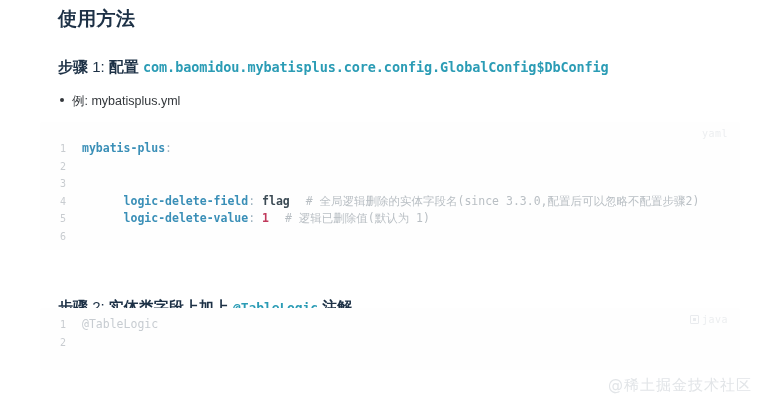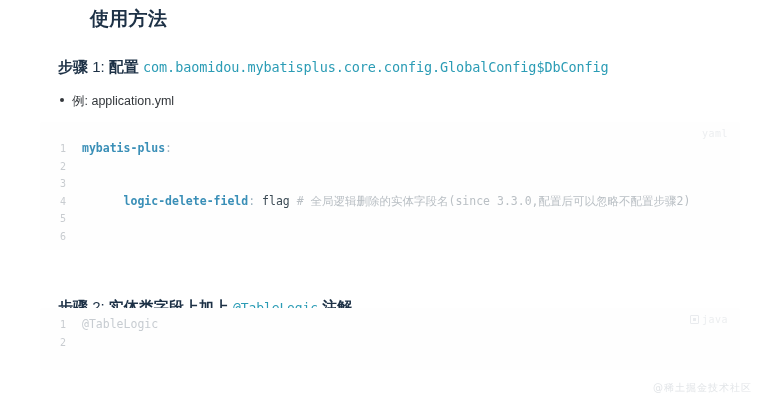--- a/index.html
+++ b/index.html
@@ -27,21 +27,20 @@
   .h1 {
     position: absolute;
     left: 58px;
     top: 6px;
     font-size: 19px;
     font-weight: bold;
     color: #1d3146;
     letter-spacing: 0.3px;
     line-height: 26px;
     white-space: nowrap;
-    margin-left: 32px;
   }
 
   .h2 {
     position: absolute;
     left: 58px;
     font-size: 15px;
     font-weight: bold;
     color: #1d3146;
     line-height: 22px;
     white-space: nowrap;
@@ -51,21 +50,21 @@
 
   .h2 .num {
     font-weight: normal;
     color: #1d3146;
   }
 
   .inline-code {
     font-family: "DejaVu Sans Mono", "Liberation Mono", monospace;
     color: #2b9cb5;
     font-size: 13.5px;
-    font-weight: normal;
+    font-weight: bold;
     letter-spacing: -0.1px;
   }
   .inline-code.small {
     font-size: 13px;
   }
 
   
   .bullet-row {
     position: absolute;
     left: 60px;
@@ -162,54 +161,54 @@
     font-size: 10px;
     padding-right: 16px;
     user-select: none;
   }
   .code-text {
     white-space: pre;
     color: #37474f;
   }
   .t-key2  { color: #3a8fb7; font-weight: bold; margin-top: 14px; }
   .t-punc  { color: #9fb4c0; }
-  .t-val   { color: #3b4a54; font-weight: normal; }
+  .t-val   { color: #3b4a54; font-weight: bold; }
   .t-num   { color: #c0395b; font-weight: bold; }
-  .t-cmt   { color: #b9bfc4; }
+  .t-cmt   { color: #b9bfc4; margin-left: 9px; }
   .t-anno  { color: #c7ccd1; }
   .t-kw    { color: #4a90d9; font-weight: bold; }
   .t-type  { color: #e0718f; font-weight: bold; }
   .t-id    { color: #4a565e; }
   .t-semi  { color: #cfd5da; }
 
   
   .watermark {
     position: absolute;
     right: 22px;
     bottom: 8px;
-    font-size: 10px;
+    font-size: 15px;
     color: #e2e5e8;
     letter-spacing: 1px;
     font-family: "DejaVu Sans", "Liberation Sans", sans-serif;
     white-space: nowrap;
   }
 </style>
 </head>
 <body>
 
 <div class="page">
 
   <div class="h1">使用方法</div>
 
   <div class="h2 step1"><span>步骤</span><span class="num">&nbsp;</span><span class="num">1:</span>&nbsp;<span>配置</span>&nbsp;<span class="inline-code">com.baomidou.mybatisplus.core.config.GlobalConfig$DbConfig</span></div>
 
   <div class="bullet-row">
     <span class="bullet-dot"></span>
     <span class="bullet-text">例</span>
-    <span class="bullet-text">: application.yml</span>
+    <span class="bullet-text">: mybatisplus.yml</span>
   </div>
 
   <div class="code-block" id="code-yaml">
     <div class="lang-label">
       <span>yaml</span>
     </div>
     <div class="code-lines">
 
       <div class="code-line">
         <span class="ln">1</span>
@@ -224,20 +223,21 @@
         <span class="ln">3</span>
       </div>
 
       <div class="code-line">
         <span class="ln">4</span>
         <span class="code-text"><span>      </span><span class="t-key2">logic-delete-field</span><span class="t-punc">: </span><span class="t-val">flag</span><span class="t-cmt"> # 全局逻辑删除的实体字段名(since 3.3.0,配置后可以忽略不配置步骤2)</span></span>
       </div>
 
       <div class="code-line">
         <span class="ln">5</span>
+        <span class="code-text"><span>      </span><span class="t-key2">logic-delete-value</span><span class="t-punc">: </span><span class="t-num">1</span><span class="t-cmt"> # 逻辑已删除值(默认为 1)</span></span>
       </div>
 
       <div class="code-line">
         <span class="ln">6</span>
       </div>
 
     </div>
   </div>
 
   <div class="h2 step2"><span>步骤</span><span class="num">&nbsp;</span><span class="num">2:</span>&nbsp;<span>实体类字段上加上</span>&nbsp;<span class="inline-code small">@TableLogic</span>&nbsp;<span>注解</span></div>

